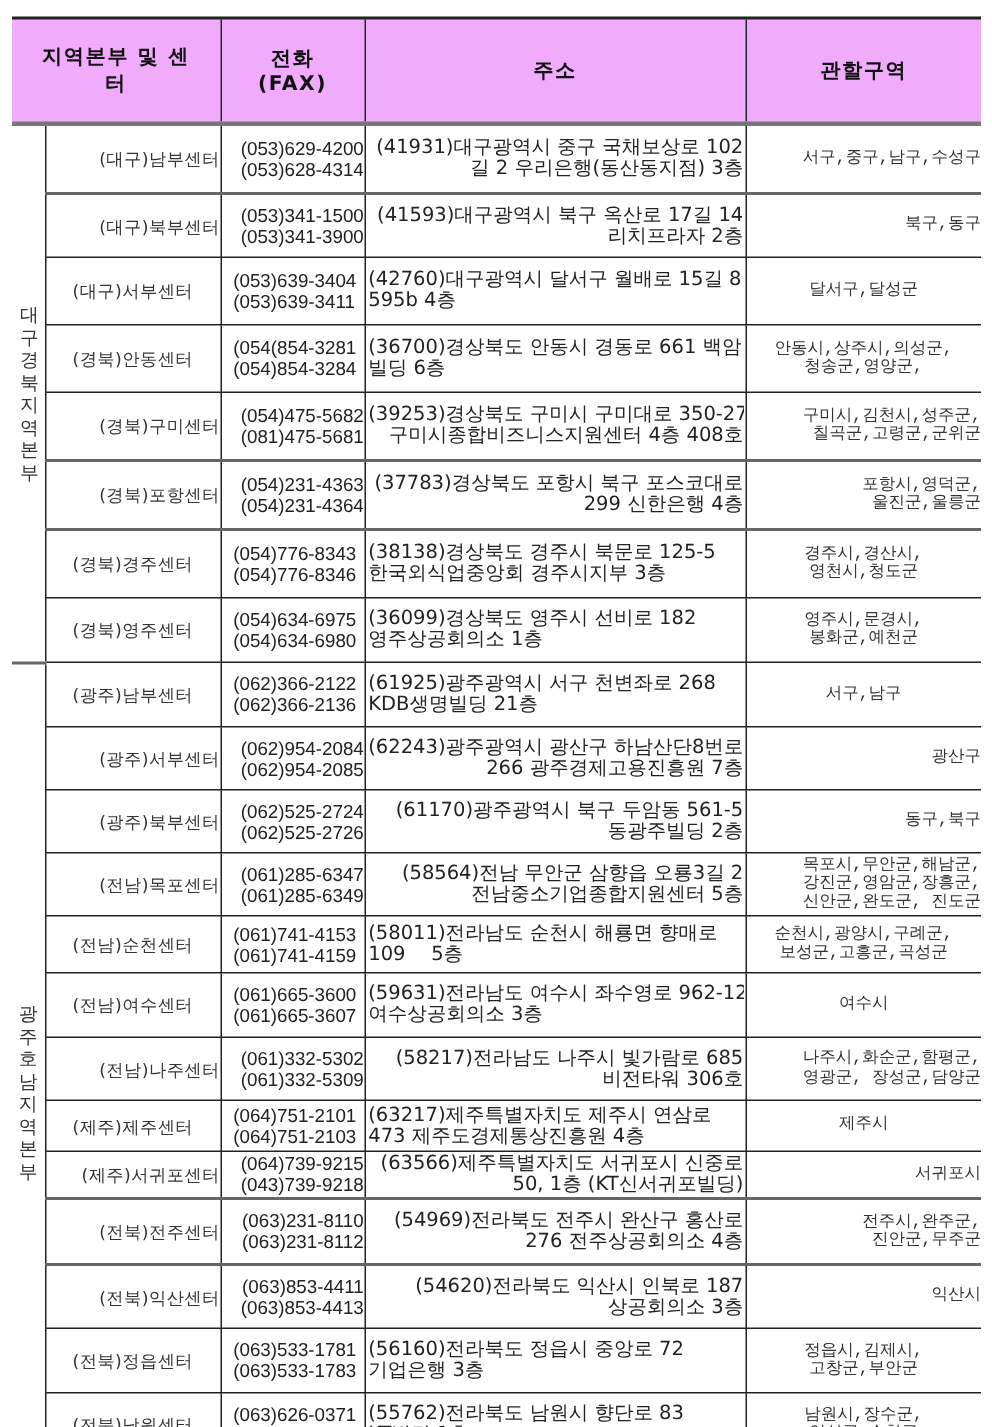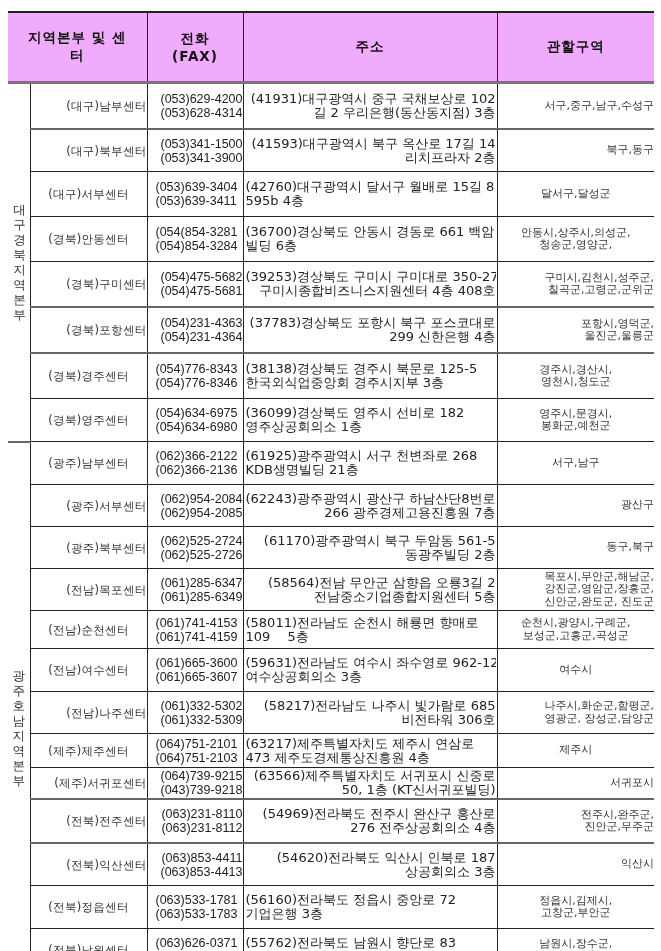--- a/index.html
+++ b/index.html
@@ -40,21 +40,21 @@
   tbody td {
     padding: 0;
     vertical-align: middle;
     border-left: 1px solid #222;
     border-right: 1px solid #222;
     border-bottom: 1px solid #222;
     font-size: 11.5px;
     line-height: 14px;
   }
   tbody tr.thick td { border-bottom: 2px solid #666; text-align: right; }
-  tbody td:last-child { border-right: none; }
+  tbody td:last-child { border-right: none; font-family: Liberation Mono, monospace; }
 
   td.region {
     border-left: none;
     text-align: center;
     font-size: 12.5px;
     line-height: 15px;
     color: #333;
     border-bottom: 1px solid #444;
   }
   td.region span { display: block; width: 14px; margin: 4px auto; word-break: break-all; }
@@ -141,21 +141,21 @@
           <td class="addr">
             <span class="l">(36700)경상북도 안동시 경동로 661 백암</span>
             <span class="l">빌딩 6층</span>
           </td>
           <td class="area">안동시,상주시,의성군,<br>청송군,영양군,</td>
         </tr>
         <tr class="r-h44 thick">
           <td class="center">(경북)구미센터</td>
           <td class="phone">
             <span class="l">(054)475-5682</span>
-            <span class="l">(054)475-5681</span>
+            <span class="l">(081)475-5681</span>
           </td>
           <td class="addr">
             <span class="l">(39253)경상북도 구미시 구미대로 350-27</span>
             <span class="l">구미시종합비즈니스지원센터 4층 408호</span>
           </td>
           <td class="area">구미시,김천시,성주군,<br>칠곡군,고령군,군위군</td>
         </tr>
         <tr class="r-h44 thick">
           <td class="center">(경북)포항센터</td>
           <td class="phone">

